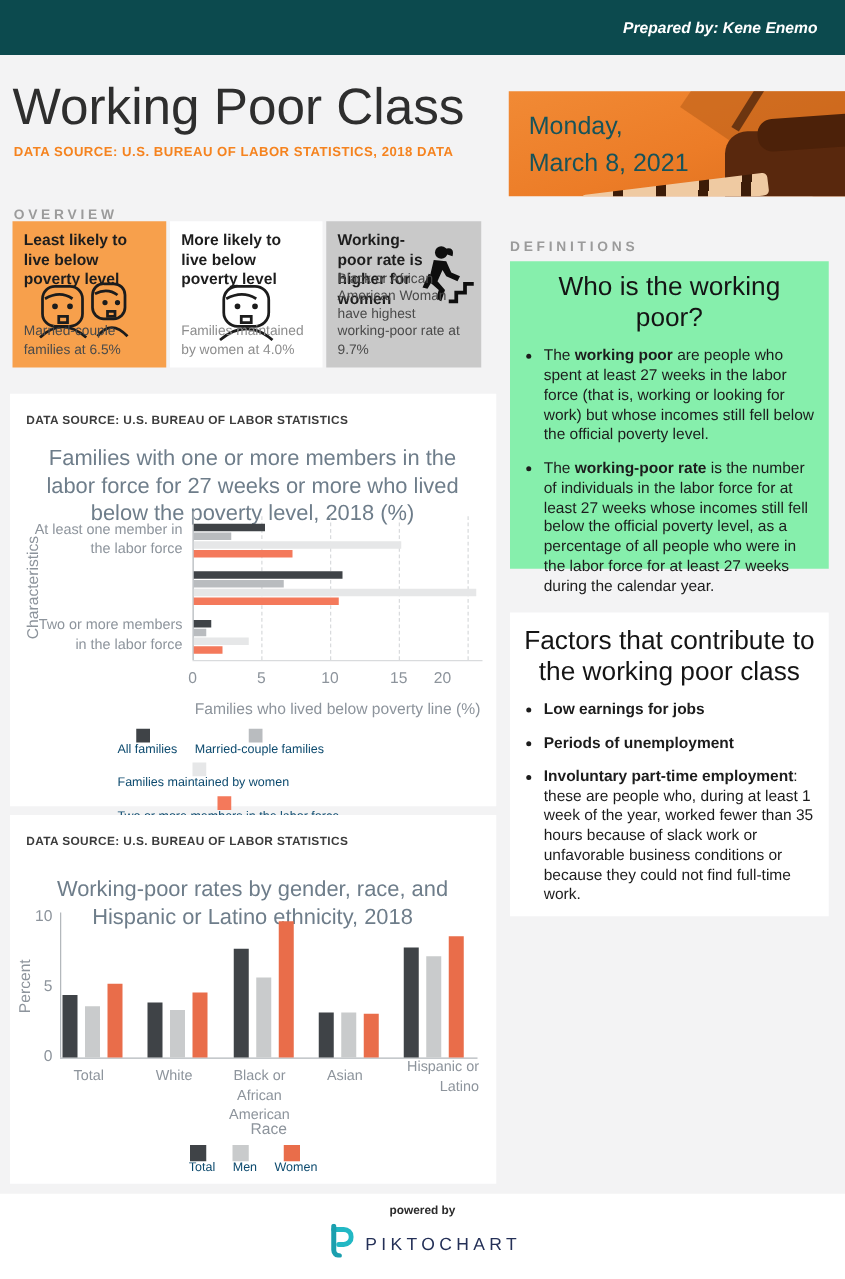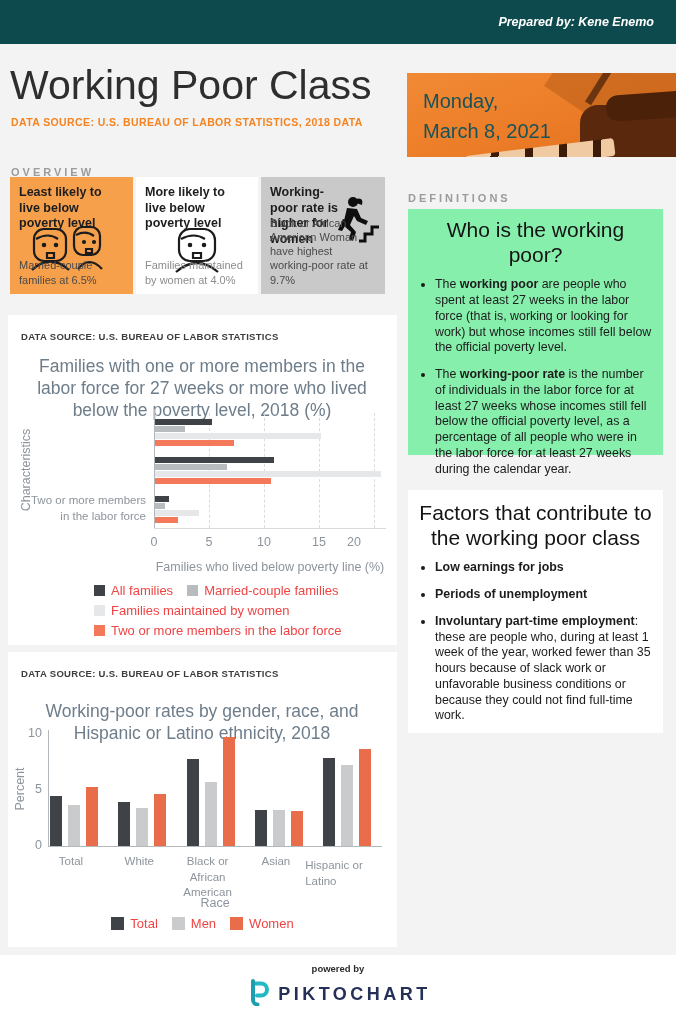--- a/index.html
+++ b/index.html
@@ -71,29 +71,29 @@
 
   
   .bar{position:absolute;}
   .grid-v{position:absolute;border-left:1px dashed #d9dbdd;}
   .axis{position:absolute;background:#b3b8bc;}
   .tick{position:absolute;font-size:12.5px;color:#8d949c;}
   .cat-label{position:absolute;font-size:11.5px;line-height:1.35;color:#8d949c;white-space:pre-line;}
   .ax-title{position:absolute;font-size:12.5px;color:#8d949c;text-align:center;}
   .rot{transform:rotate(-90deg);transform-origin:center;}
   .legend{position:absolute;display:flex;flex-wrap:wrap;column-gap:14px;row-gap:5px;}
-  .leg-item{display:flex;align-items:center;font-size:13px;color:#ef4444;white-space:nowrap;}
+  .leg-item{display:flex;align-items:center;font-size:10px;color:#0c4a6e;white-space:nowrap;flex-direction:column;}
   .leg-sw{width:11px;height:11px;margin-right:6px;flex:0 0 auto;}
 
   
   .powered{position:absolute;left:0;top:963px;width:676px;text-align:center;
         font-size:9.5px;font-weight:bold;color:#2b2b2b;}
   .brandrow{position:absolute;left:0;top:979px;width:676px;display:flex;
         justify-content:center;align-items:center;gap:9px;}
-  .brand-name{font-size:18px;font-weight:bold;letter-spacing:3.5px;color:#243057;}
+  .brand-name{font-size:14px;font-weight:normal;letter-spacing:3.5px;color:#243057;}
 </style>
 </head>
 <body>
 
 <div class="page">
   <div class="bg-gray"></div>
 
   <div class="topbar">
     <div class="prep">Prepared by: Kene Enemo</div>
   </div>
@@ -193,20 +193,22 @@
         <div class="grid-v" style="left: 201px; top: 98px; height: 115px;"></div>
         <div class="tick" style="left: 191px; top: 220px; width: 20px; text-align: center;">5</div>
         <div class="grid-v" style="left: 256px; top: 98px; height: 115px;"></div>
         <div class="tick" style="left: 246px; top: 220px; width: 20px; text-align: center;">10</div>
         <div class="grid-v" style="left: 311px; top: 98px; height: 115px;"></div>
         <div class="tick" style="left: 301px; top: 220px; width: 20px; text-align: center;">15</div>
         <div class="grid-v" style="left: 366px; top: 98px; height: 115px;"></div>
         <div class="tick" style="left: 336px; top: 220px; width: 20px; text-align: center;">20</div>
         <div class="axis" style="left: 146px; top: 94px; width: 1px; height: 119px;"></div>
         <div class="axis" style="left: 146px; top: 213px; width: 232px; height: 1px; background: rgb(217, 219, 221);"></div>
+        <div class="cat-label" style="left: 6px; top: 98px; width: 132px; height: 38.3333px; display: flex; align-items: center; justify-content: flex-end; text-align: right;">At least one member in
+the labor force</div>
         <div class="bar" style="left: 147px; top: 104px; width: 57.2px; height: 6px; background: rgb(63, 67, 71);"></div>
         <div class="bar" style="left: 147px; top: 111px; width: 29.7px; height: 6px; background: rgb(185, 188, 191);"></div>
         <div class="bar" style="left: 147px; top: 118px; width: 166.1px; height: 6px; background: rgb(230, 231, 232);"></div>
         <div class="bar" style="left: 147px; top: 125px; width: 79.2px; height: 6px; background: rgb(244, 121, 91);"></div>
         <div class="bar" style="left: 147px; top: 142.333px; width: 118.8px; height: 6px; background: rgb(63, 67, 71);"></div>
         <div class="bar" style="left: 147px; top: 149.333px; width: 71.5px; height: 6px; background: rgb(185, 188, 191);"></div>
         <div class="bar" style="left: 147px; top: 156.333px; width: 225.5px; height: 6px; background: rgb(230, 231, 232);"></div>
         <div class="bar" style="left: 147px; top: 163.333px; width: 115.5px; height: 6px; background: rgb(244, 121, 91);"></div>
         <div class="cat-label" style="left: 6px; top: 174.667px; width: 132px; height: 38.3333px; display: flex; align-items: center; justify-content: flex-end; text-align: right;">Two or more members
 in the labor force</div>
@@ -260,21 +262,21 @@
         <div class="cat-label" style="left: 160.6px; top: 202px; width: 78px; text-align: center;">Black or
 African
 American</div>
         <div class="bar" style="left: 246.9px; top: 158.16px; width: 12px; height: 35.84px; background: rgb(63, 67, 71);"></div>
         <div class="bar" style="left: 264.9px; top: 158.16px; width: 12px; height: 35.84px; background: rgb(201, 203, 204);"></div>
         <div class="bar" style="left: 282.9px; top: 159.28px; width: 12px; height: 34.72px; background: rgb(233, 109, 74);"></div>
         <div class="cat-label" style="left: 228.9px; top: 202px; width: 78px; text-align: center;">Asian</div>
         <div class="bar" style="left: 315.2px; top: 105.52px; width: 12px; height: 88.48px; background: rgb(63, 67, 71);"></div>
         <div class="bar" style="left: 333.2px; top: 113.36px; width: 12px; height: 80.64px; background: rgb(201, 203, 204);"></div>
         <div class="bar" style="left: 351.2px; top: 96.56px; width: 12px; height: 97.44px; background: rgb(233, 109, 74);"></div>
-        <div class="cat-label" style="left: 297.2px; top: 206px; width: 78px; text-align: left;">Hispanic or
+        <div class="cat-label" style="left: 297.2px; top: 195px; width: 78px; text-align: right;">Hispanic or
 Latino</div>
         <div class="ax-title" style="left: 40px; top: 244px; width: 334px;">Race</div>
         <div class="ax-title rot" style="left: -38px; top: 130px; width: 100px;">Percent</div>
         <div class="legend" style="left: 0px; top: 264px; width: 389px; justify-content: center;">
           <div class="leg-item">
             <div class="leg-sw" style="background: rgb(63, 67, 71); width: 13px; height: 13px;"></div>
             <span>Total</span>
           </div>
           <div class="leg-item">
             <div class="leg-sw" style="background: rgb(201, 203, 204); width: 13px; height: 13px;"></div>

